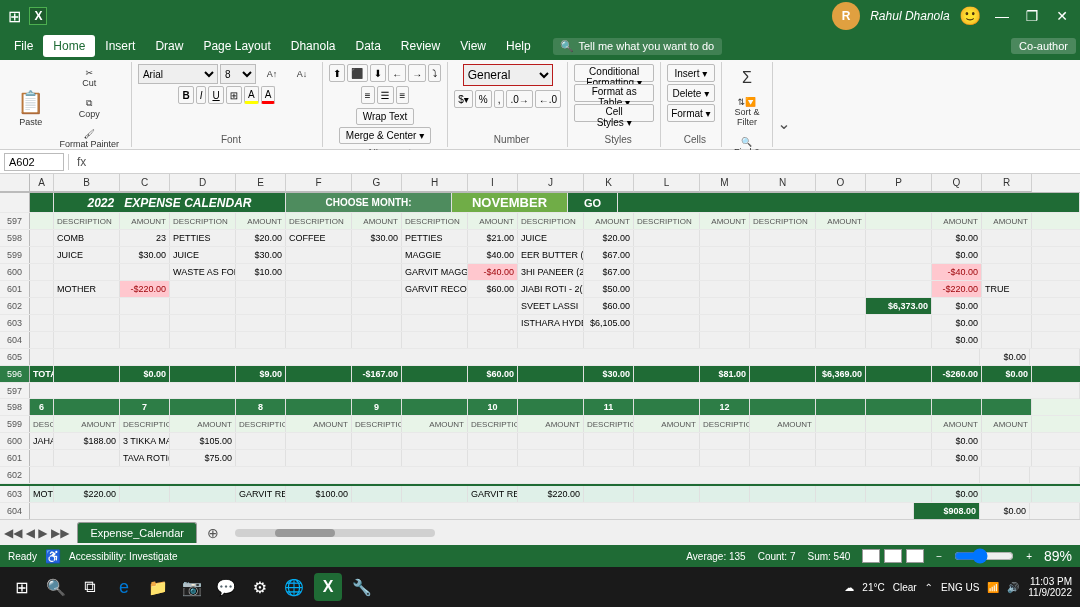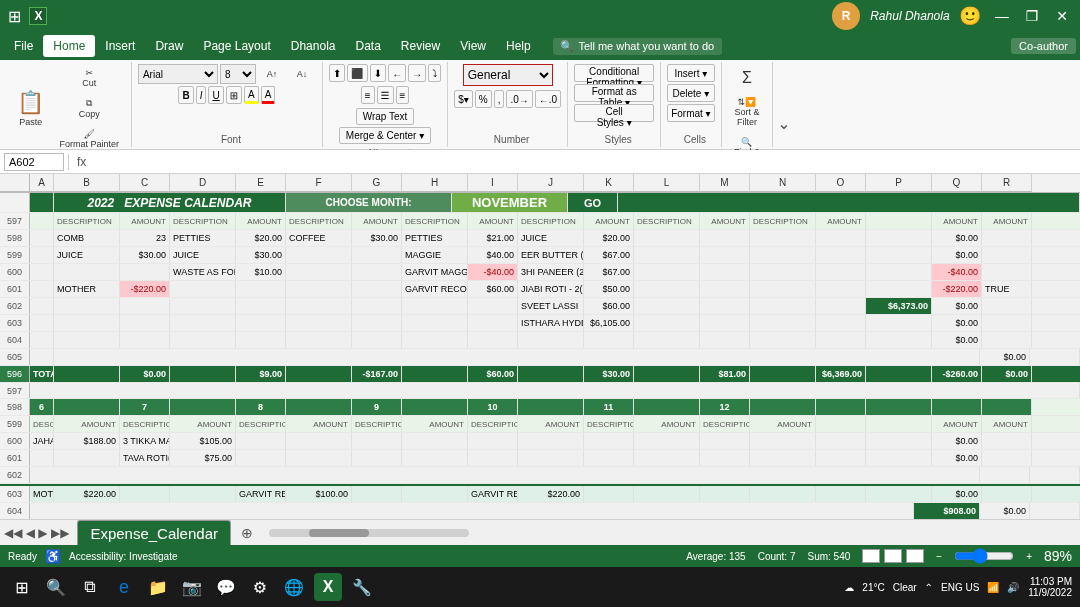--- a/index.html
+++ b/index.html
@@ -59,21 +59,21 @@
     .bg-red { background: #ffc7ce !important; color: #9c0006 !important; }
     .bg-total { background: #1f6b35 !important; color: white !important; font-weight: bold; }
     .bg-header { background: #2d7d46 !important; color: white !important; font-weight: bold; }
     .bold { font-weight: bold; }
 
     
     #status-bar { background: #1f6b35; color: white; height: 22px; display: flex; align-items: center; padding: 0 8px; justify-content: space-between; font-size: 10px; flex-shrink: 0; }
     #status-left { display: flex; align-items: center; gap: 8px; }
     #status-right { display: flex; align-items: center; gap: 8px; }
     .status-calc { display: flex; gap: 12px; }
-    .sheet-tab { padding: 4px 12px; background: #1f6b35; color: white; border-radius: 3px 3px 0 0; font-size: 15px; cursor: pointer; border: 1px solid #999; border-bottom: none; margin-right: 2px; }
+    .sheet-tab { padding: 4px 12px; background: #1f6b35; color: white; border-radius: 3px 3px 0 0; font-size: 11px; cursor: pointer; border: 1px solid #999; border-bottom: none; margin-right: 2px; }
     .add-sheet { padding: 2px 8px; font-size: 14px; cursor: pointer; color: #555; }
     .sheet-nav { display: flex; gap: 2px; align-items: center; margin-right: 4px; color: #555; font-size: 12px; }
 
     
     .w-a { width: 24px; min-width: 24px; }
     .w-b { width: 66px; min-width: 66px; }
     .w-c { width: 50px; min-width: 50px; }
     .w-d { width: 66px; min-width: 66px; }
     .w-e { width: 50px; min-width: 50px; }
     .w-f { width: 66px; min-width: 66px; }

